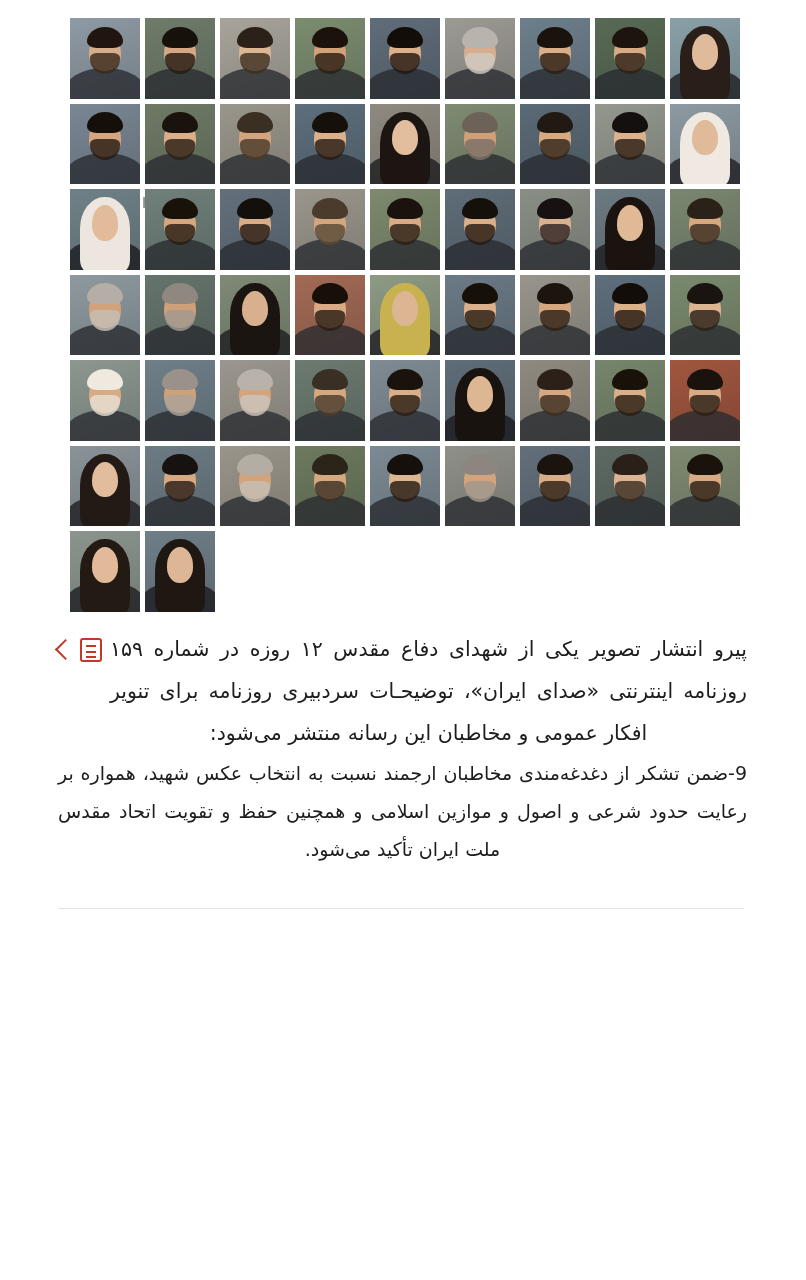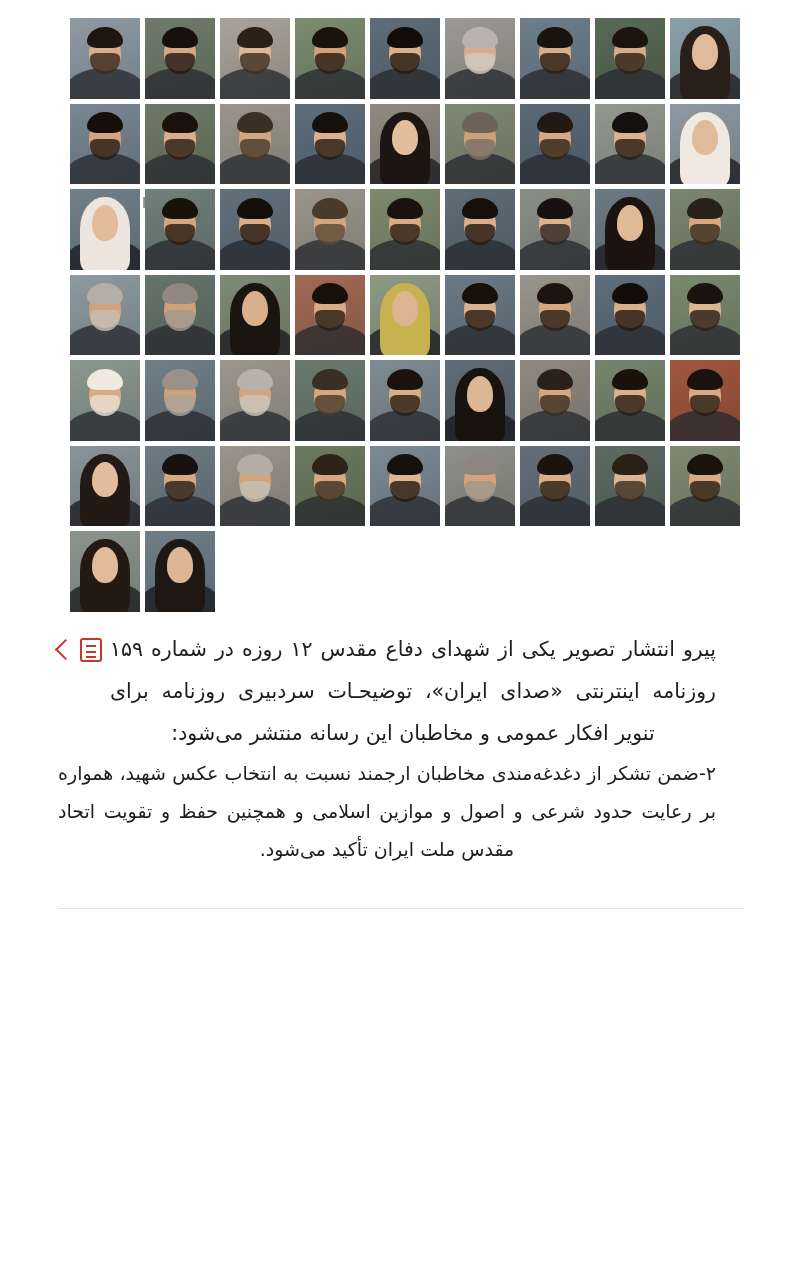--- a/index.html
+++ b/index.html
@@ -130,21 +130,21 @@
     position: absolute;
     left: 31%;
     width: 38%;
     top: 20%;
     height: 44%;
     border-radius: 50% 50% 48% 48% / 55% 55% 45% 45%;
   }
 
   
   .article {
-    padding: 16px 90px 10px 58px;
+    padding: 16px 59px 10px 58px;
     direction: rtl;
     text-align: justify;
   }
   .lead-row {
     display: flex;
     flex-direction: row-reverse;
     align-items: flex-start;
     gap: 8px;
   }
   .lead-icons {
@@ -725,17 +725,17 @@
   <div class="article">
 
     <div class="lead-row">
       <div class="lead-icons">
         <span class="icon-chevron"></span>
         <span class="icon-doc"></span>
       </div>
       <p class="body-par lead-par">پیرو انتشار تصویر یکی از شهدای دفاع مقدس ۱۲ روزه در شماره ۱۵۹ روزنامه اینترنتی «صدای ایران»، توضیحـات سردبیری روزنامه برای تنویر افکار عمومی و مخاطبان این رسانه منتشر می‌شود:</p>
     </div>
 
-    <p class="body-par p2">۲-ضمن تشکر از دغدغه‌مندی مخاطبان ارجمند نسبت به انتخاب عکس شهید، همواره بر رعایت حدود شرعی و اصول و موازین اسلامی و همچنین حفظ و تقویت اتحاد مقدس ملت ایران تأکید می‌شود.</p>
+    <p class="body-par p2">9-ضمن تشکر از دغدغه‌مندی مخاطبان ارجمند نسبت به انتخاب عکس شهید، همواره بر رعایت حدود شرعی و اصول و موازین اسلامی و همچنین حفظ و تقویت اتحاد مقدس ملت ایران تأکید می‌شود.</p>
   </div>
 
   <div class="footer-rule"></div>
 </div>
 
 </body></html>

